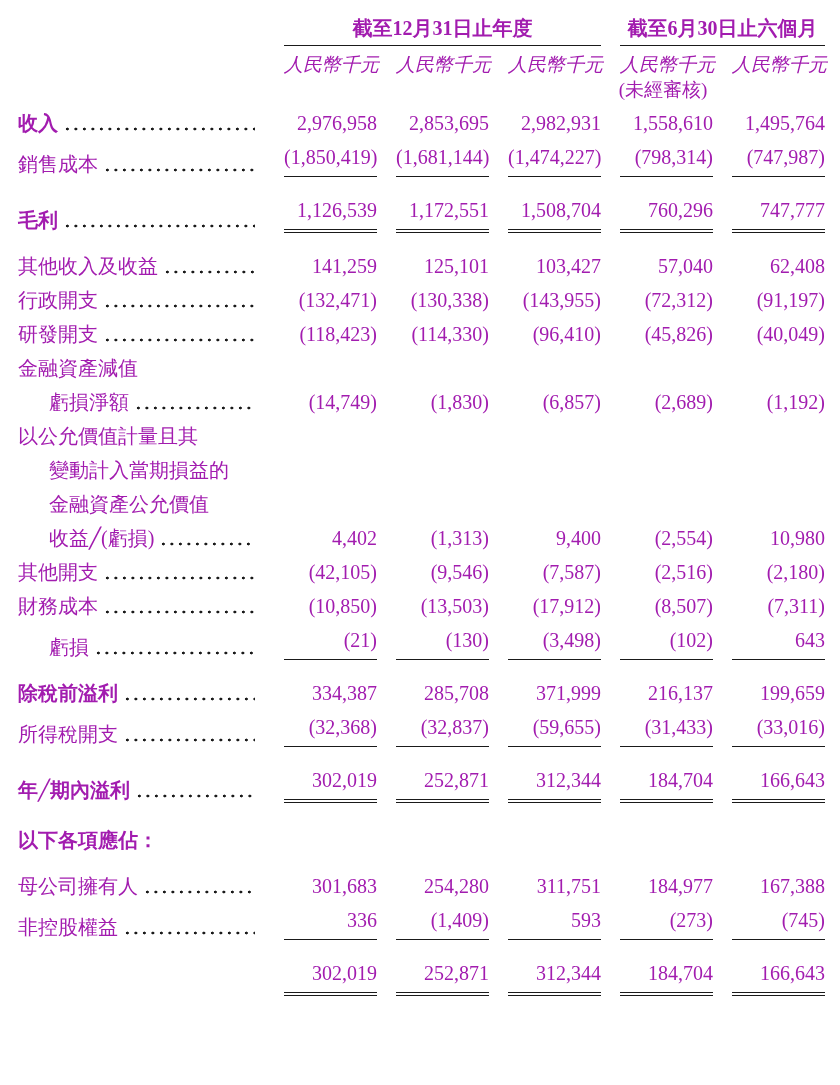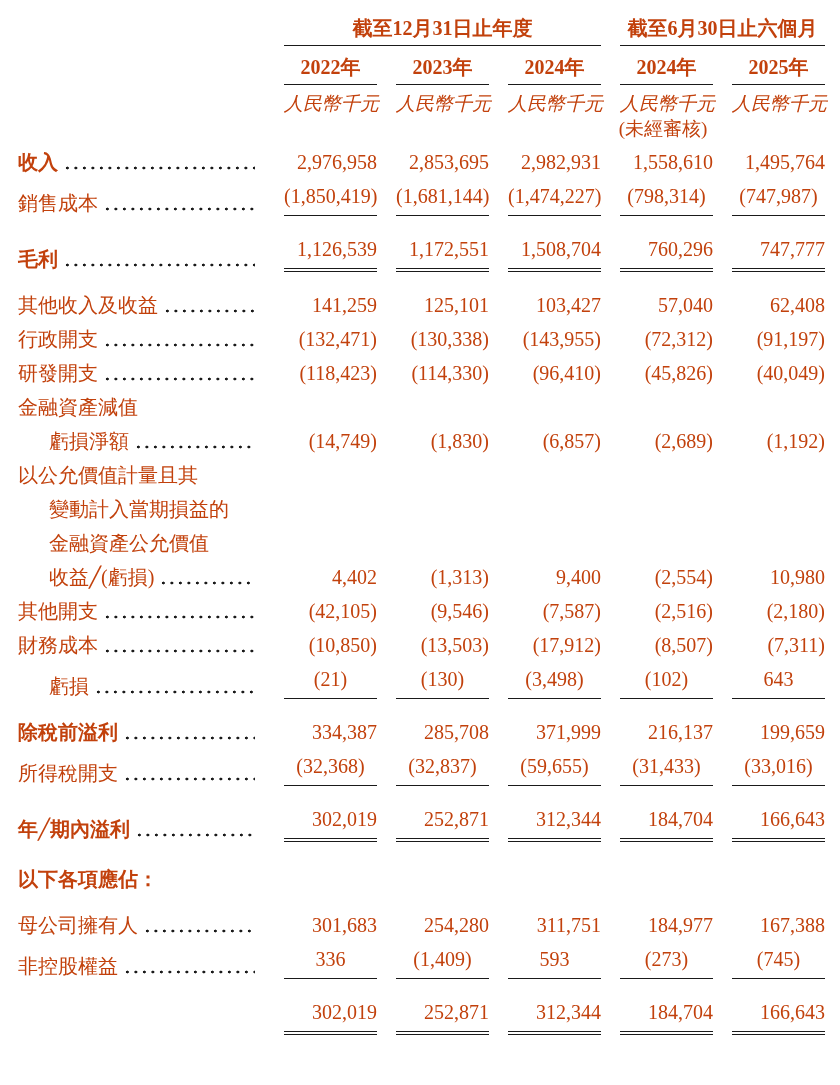--- a/index.html
+++ b/index.html
@@ -7,21 +7,21 @@
     padding: 0;
     background: #ffffff;
     width: 840px;
   }
   .page {
     width: 840px;
     height: 1085px;
     overflow: hidden;
     box-sizing: border-box;
     padding-top: 8px;
-    color: #c2410c;
+    color: #a21caf;
     font-family: "Liberation Serif", "DejaVu Serif", serif;
     font-size: 20px;
   }
   table.fin {
     border-collapse: separate;
     border-spacing: 0;
     table-layout: fixed;
     margin-left: 18px;
     width: 807px;
   }
@@ -92,21 +92,21 @@
     background-position: left bottom;
   }
   td.val .vw {
     margin-left: 19px;
     text-align: right;
     line-height: 25px;
     white-space: nowrap;
   }
   tr.rule-single td.val .vw,
   tr.rule-double td.val .vw { padding-bottom: 6px; }
-  tr.rule-single td.val .vw { border-bottom: 1.5px solid #1a1a1a; text-align: center; }
+  tr.rule-single td.val .vw { border-bottom: 1.5px solid #1a1a1a; }
   tr.rule-double td.val .vw { border-bottom: 4.5px double #1a1a1a; }
 </style>
 </head>
 <body>
 
 <div class="page">
   <table class="fin">
     <colgroup>
       <col class="c-label">
       <col class="c-val">
@@ -118,38 +118,20 @@
     <thead>
       <tr class="group-row">
         <td></td>
         <td colspan="3">
           <div class="grpline">截至12月31日止年度</div>
         </td>
         <td colspan="2">
           <div class="grpline">截至6月30日止六個月</div>
         </td>
       </tr>
-      <tr class="year-row">
-        <td></td>
-        <td>
-          <div class="yline">2022年</div>
-        </td>
-        <td>
-          <div class="yline">2023年</div>
-        </td>
-        <td>
-          <div class="yline">2024年</div>
-        </td>
-        <td>
-          <div class="yline">2024年</div>
-        </td>
-        <td>
-          <div class="yline">2025年</div>
-        </td>
-      </tr>
       <tr class="cur-row">
         <td></td>
         <td>
           <div class="cur">人民幣千元</div>
         </td>
         <td>
           <div class="cur">人民幣千元</div>
         </td>
         <td>
           <div class="cur">人民幣千元</div>

